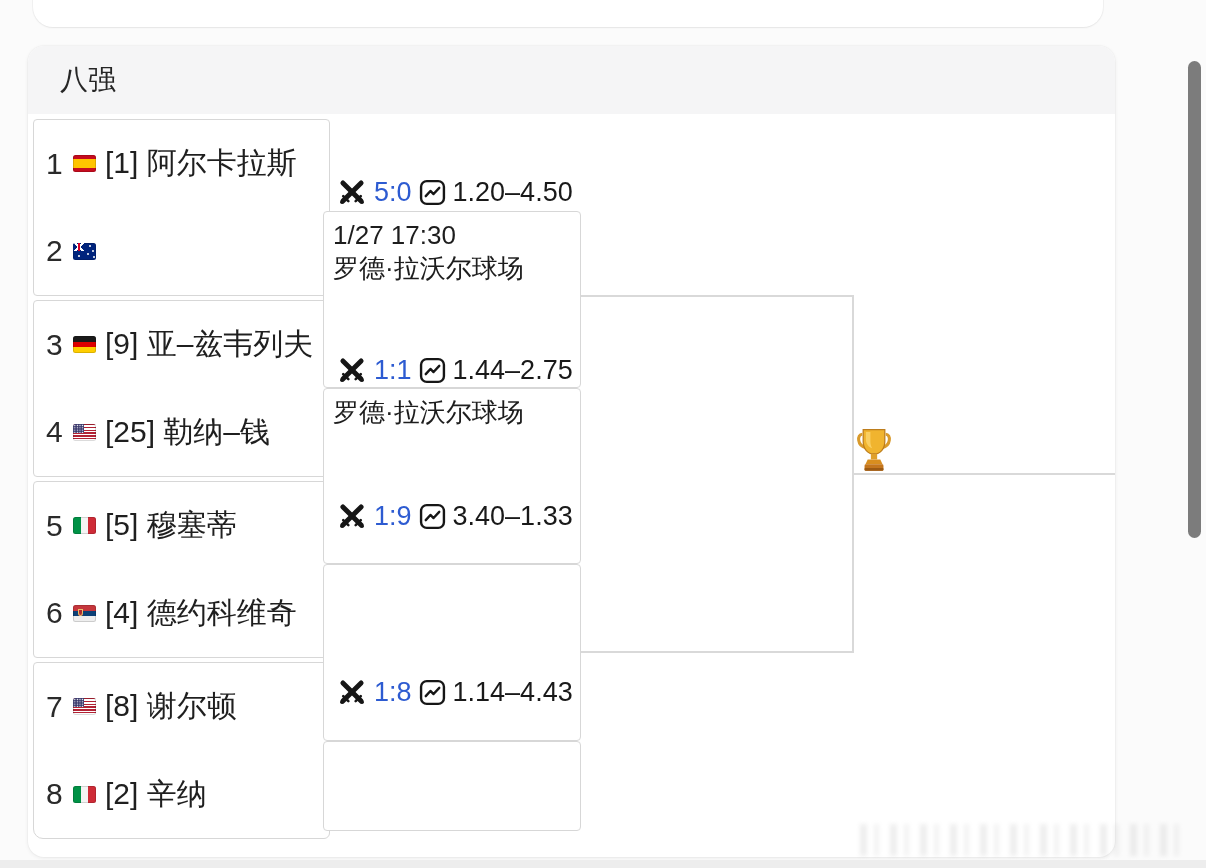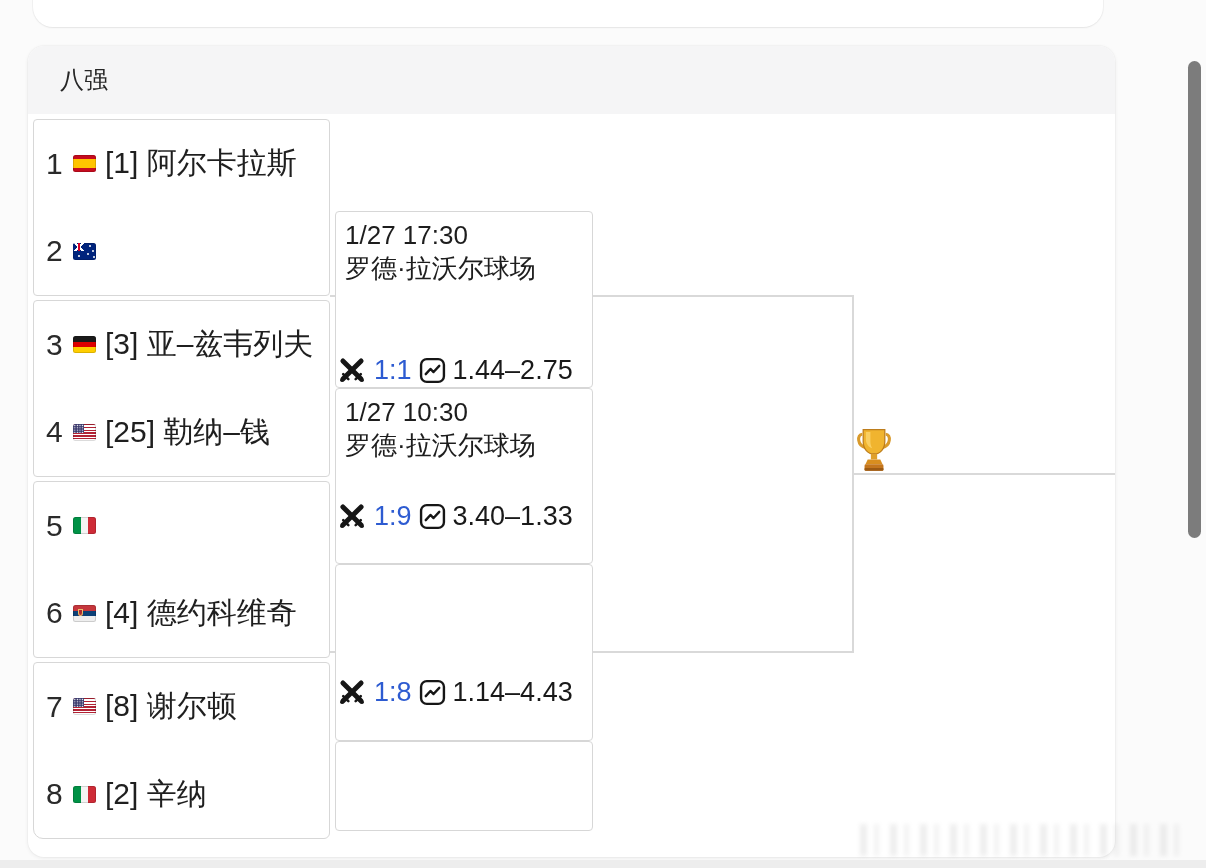--- a/index.html
+++ b/index.html
@@ -8,21 +8,21 @@
 
   
   .top-partial{position:absolute;left:33px;top:-14px;width:1070px;height:41px;background:#fff;
     border-radius:0 0 20px 20px;box-shadow:0 1px 2px rgba(0,0,0,.06),0 0 0 1px rgba(0,0,0,.03);}
 
   
   .card{position:absolute;left:28px;top:46px;width:1087px;height:811px;background:#fff;
     border-radius:16px;box-shadow:0 1px 4px rgba(0,0,0,.07),0 0 0 1px rgba(0,0,0,.02);}
   .card-header{position:absolute;left:0;top:0;width:100%;height:68px;background:#f5f5f6;
     border-radius:16px 16px 0 0;display:flex;align-items:center;}
-  .card-header .round-title{margin-left:32px;font-size:24px;color:#262626;}
+  .card-header .round-title{margin-left:32px;font-size:28px;color:#262626;}
 
   
   .line{position:absolute;background:#d9d9d9;z-index:1;}
   .line-h1{left:330px;top:295px;width:524px;height:2px;}
   .line-h2{left:330px;top:651px;width:524px;height:2px;}
   .line-v {left:852px;top:295px;width:2px;height:358px;}
   .line-f {left:852px;top:473px;width:263px;height:2px;}
 
   
   .pair-box{position:absolute;left:33px;width:297px;height:177px;background:#fff;
@@ -49,21 +49,21 @@
     linear-gradient(90deg,transparent 44%,#d80027 44% 56%,transparent 56%),
     linear-gradient(45deg,transparent 42%,#fff 42% 58%,transparent 58%),
     linear-gradient(135deg,transparent 42%,#fff 42% 58%,transparent 58%),#00247d;}
   .flag[data-flag="au"]::after{content:"";position:absolute;left:16px;top:2px;width:2px;height:2px;border-radius:50%;
     background:#fff;box-shadow:3px 5px 0 #fff,-2px 8px 0 #fff,-11px 10px 0 #fff,4px 11px 0 #fff;}
   .flag[data-flag="rs"]{background:linear-gradient(180deg,#c6363c 0 33.3%,#0c4076 33.3% 66.6%,#eeeeee 66.6%);}
   .flag[data-flag="rs"]::before{content:"";position:absolute;left:5px;top:4px;width:5px;height:7px;
     border-radius:0 0 50% 50%;background:#b02a30;box-shadow:inset 0 0 0 1px #e8c06c;}
 
   
-  .match-box{position:absolute;left:335px;width:258px;background:#fff;border:1.5px solid #d7d7d7;
+  .match-box{position:absolute;left:323px;width:258px;background:#fff;border:1.5px solid #d7d7d7;
     border-radius:4px;box-sizing:border-box;z-index:2;padding:7px 9px;color:#1d1d1d;font-size:26px;line-height:1.28;}
   .match-box .mline{white-space:nowrap;}
 
   
   .score-row{position:absolute;left:337px;height:32px;display:flex;align-items:center;gap:7px;z-index:3;}
   .score-row .score{color:#2d5bd1;font-size:27px;text-decoration:none;}
   .score-row .odds{color:#191919;font-size:27px;white-space:nowrap;}
   .icon-swords,.icon-chart{display:inline-flex;align-items:center;}
 
   
@@ -104,33 +104,34 @@
     <div class="player-row">
       <span class="pnum">2</span>
       <span class="flag" data-flag="au"></span>
     </div>
   </div>
 
   <div class="pair-box" style="top:300px">
     <div class="player-row">
       <span class="pnum">3</span>
       <span class="flag" data-flag="de"></span>
-      <span class="plabel">[3] 亚–兹韦列夫</span>
+      <span class="plabel">[9] 亚–兹韦列夫</span>
     </div>
     <div class="player-row">
       <span class="pnum">4</span>
       <span class="flag" data-flag="us"></span>
       <span class="plabel">[25] 勒纳–钱</span>
     </div>
   </div>
 
   <div class="pair-box" style="top:481px">
     <div class="player-row">
       <span class="pnum">5</span>
       <span class="flag" data-flag="it"></span>
+      <span class="plabel">[5] 穆塞蒂</span>
     </div>
     <div class="player-row">
       <span class="pnum">6</span>
       <span class="flag" data-flag="rs"></span>
       <span class="plabel">[4] 德约科维奇</span>
     </div>
   </div>
 
   <div class="pair-box last" style="top:662px">
     <div class="player-row">
@@ -143,32 +144,55 @@
       <span class="flag" data-flag="it"></span>
       <span class="plabel">[2] 辛纳</span>
     </div>
   </div>
 
   <div class="match-box" style="top:211px;height:177px">
     <div class="mline">1/27 17:30</div>
     <div class="mline">罗德·拉沃尔球场</div>
   </div>
   <div class="match-box" style="top:388px;height:176px">
-    <div class="mline">1/27 10:30</div>
     <div class="mline">罗德·拉沃尔球场</div>
   </div>
   <div class="match-box" style="top:564px;height:177px">
     <div class="mline"></div>
     <div class="mline"></div>
   </div>
   <div class="match-box" style="top:741px;height:90px">
     <div class="mline"></div>
     <div class="mline"></div>
   </div>
 
+  <div class="score-row" style="top:176px">
+    <span class="icon-swords">
+      <svg width="30" height="30" viewBox="0 0 28 28">
+        <g stroke="#161616" stroke-width="4.6" stroke-linecap="round" fill="none">
+          <path d="M5.5 5.5 L22.5 22.5"></path>
+            <path d="M22.5 5.5 L5.5 22.5"></path>
+        </g>
+        <g stroke="#161616" stroke-width="2.4" stroke-linecap="round" fill="none">
+          <path d="M5.8 17.8 L10.6 22.6"></path>
+            <path d="M22.2 17.8 L17.4 22.6"></path>
+        </g>
+        <circle cx="4.6" cy="23.6" r="1.7" fill="#161616"></circle>
+          <circle cx="23.4" cy="23.6" r="1.7" fill="#161616"></circle>
+      </svg>
+    </span>
+    <a class="score" href="#">5:0</a>
+    <span class="icon-chart">
+      <svg width="27" height="27" viewBox="0 0 26 26">
+        <rect x="2" y="2" width="22" height="22" rx="5.5" fill="none" stroke="#161616" stroke-width="2.3"></rect>
+        <polyline points="6.5,16.5 11,11.5 14,14.5 19.5,8.5" fill="none" stroke="#161616" stroke-width="2.3" stroke-linejoin="round" stroke-linecap="round"></polyline>
+      </svg>
+    </span>
+    <span class="odds">1.20–4.50</span>
+  </div>
 
   <div class="score-row" style="top:354px">
     <span class="icon-swords">
       <svg width="30" height="30" viewBox="0 0 28 28">
         <g stroke="#161616" stroke-width="4.6" stroke-linecap="round" fill="none">
           <path d="M5.5 5.5 L22.5 22.5"></path>
             <path d="M22.5 5.5 L5.5 22.5"></path>
         </g>
         <g stroke="#161616" stroke-width="2.4" stroke-linecap="round" fill="none">
           <path d="M5.8 17.8 L10.6 22.6"></path>

